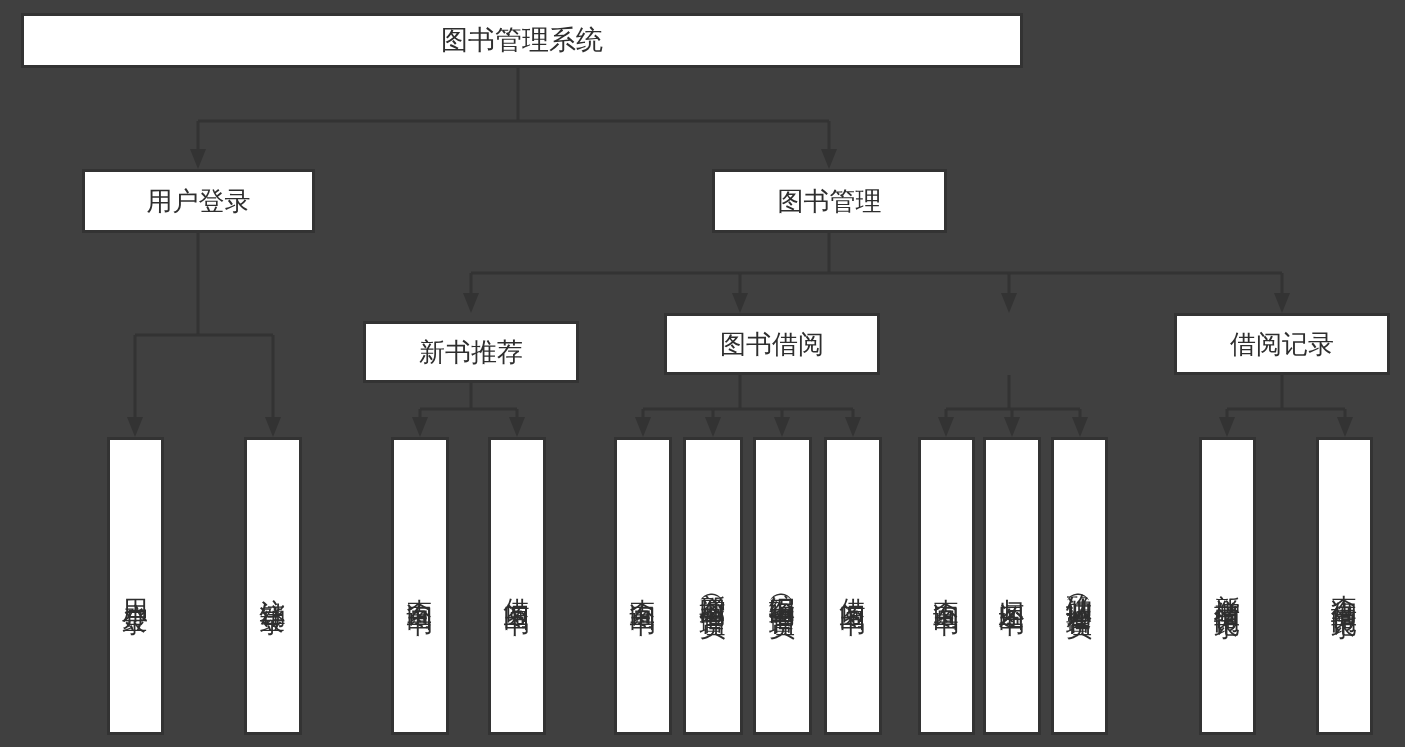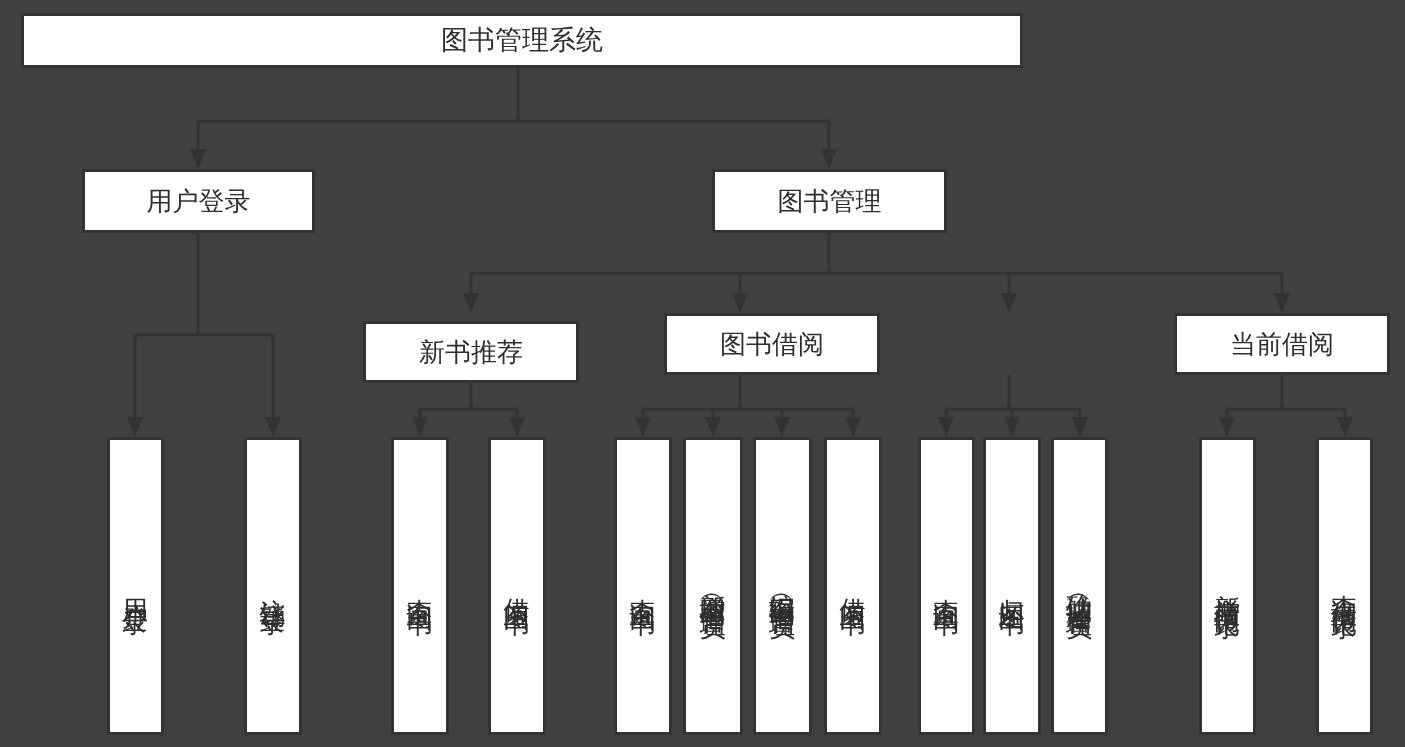--- a/index.html
+++ b/index.html
@@ -130,21 +130,21 @@
     <polygon class="head" points="1337,417 1353,417 1345,437"></polygon>
   </svg>
 
   <div class="box" style="left:21px; top:13px; width:1002px; height:55px; font-size:27px;">图书管理系统</div>
 
   <div class="box" style="left:82px; top:169px; width:233px; height:64px;">用户登录</div>
   <div class="box" style="left:712px; top:169px; width:235px; height:64px;">图书管理</div>
 
   <div class="box" style="left:363px; top:313px; width:216px; height:62px;margin-top:8px;">新书推荐</div>
   <div class="box" style="left:632px; top:313px; width:216px; height:62px;margin-left:32px;">图书借阅</div>
-  <div class="box" style="left:1174px; top:313px; width:216px; height:62px;">当前借阅</div>
+  <div class="box" style="left:1174px; top:313px; width:216px; height:62px;">借阅记录</div>
 
   <div class="vbox" style="left:107px; top:437px; width:57px; height:298px;">用户登录</div>
   <div class="vbox" style="left:244px; top:437px; width:58px; height:298px;">注销登录</div>
 
   <div class="vbox" style="left:391px; top:437px; width:58px; height:298px;">查询图书</div>
   <div class="vbox" style="left:488px; top:437px; width:58px; height:298px;">借阅图书</div>
 
   <div class="vbox" style="left:614px; top:437px; width:58px; height:298px;">查询图书</div>
   <div class="vbox" style="left:683px; top:437px; width:60px; height:298px; letter-spacing:3px;">新增图书（管理员）</div>
   <div class="vbox" style="left:753px; top:437px; width:59px; height:298px; letter-spacing:3px;">编辑图书（管理员）</div>

